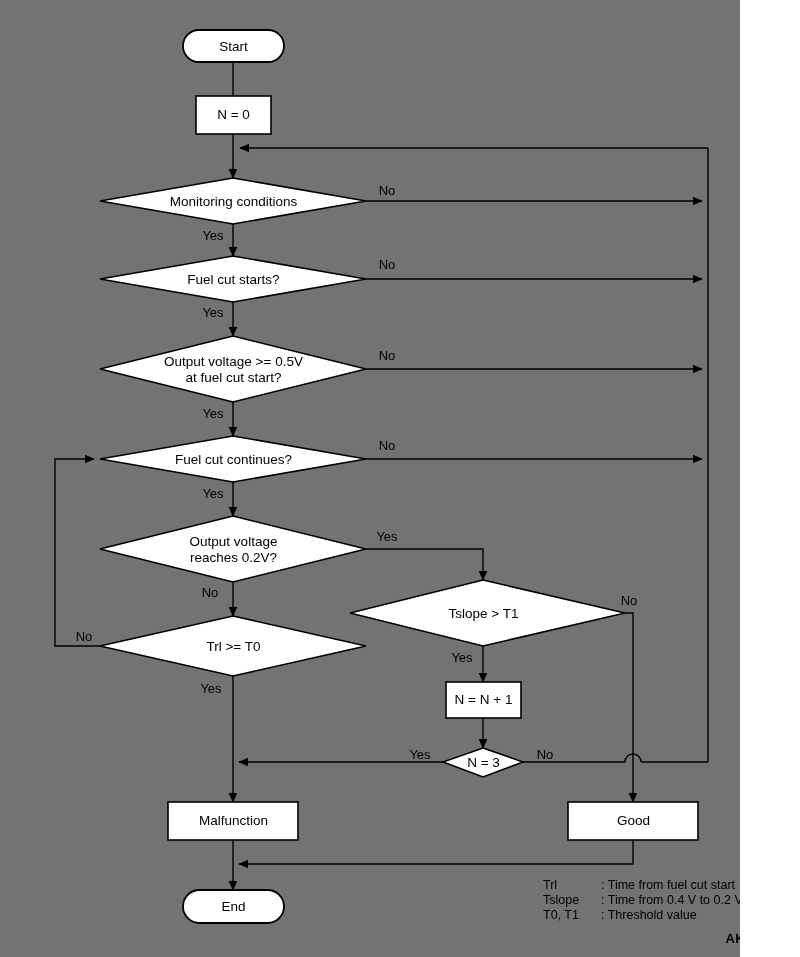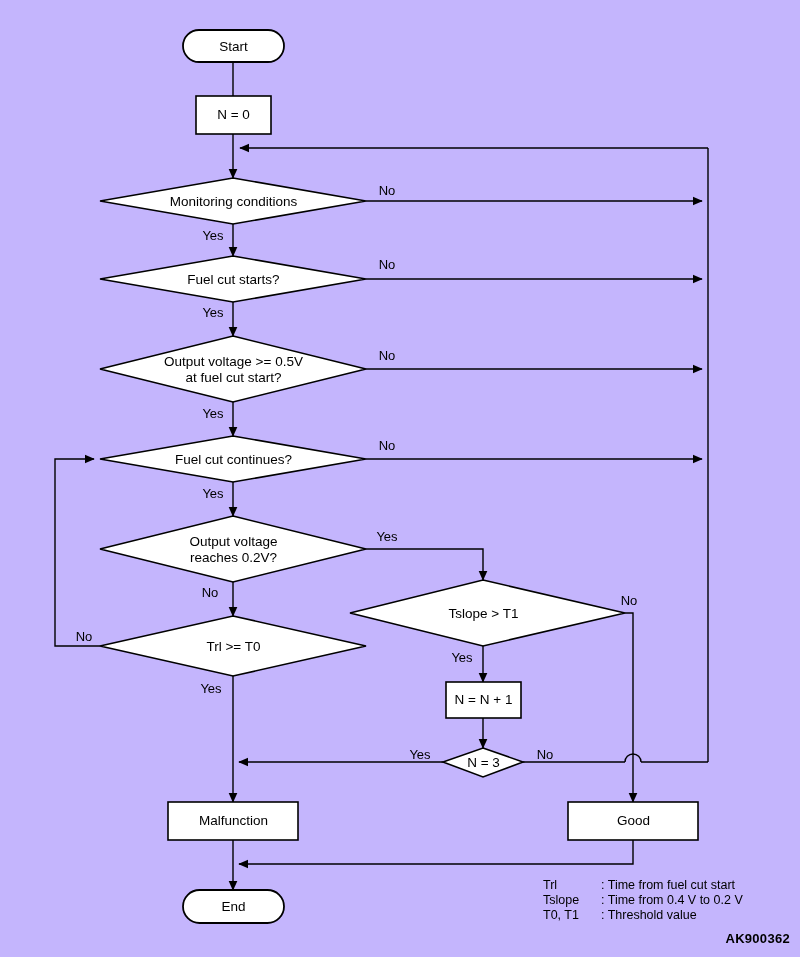--- a/index.html
+++ b/index.html
@@ -2,23 +2,23 @@
 <html><head>
 <meta charset="utf-8">
 <style>
   html, body {
     margin: 0;
     padding: 0;
     background: #ffffff;
   }
   #page {
     position: relative;
-    width: 800px;
+    width: 740px;
     height: 957px;
-    background: #c4b5fd;
+    background: #737373;
     font-family: "Liberation Sans", sans-serif;
     overflow: hidden;
   }
   svg#flow {
     position: absolute;
     left: 0;
     top: 0;
     width: 800px;
     height: 957px;
   }

